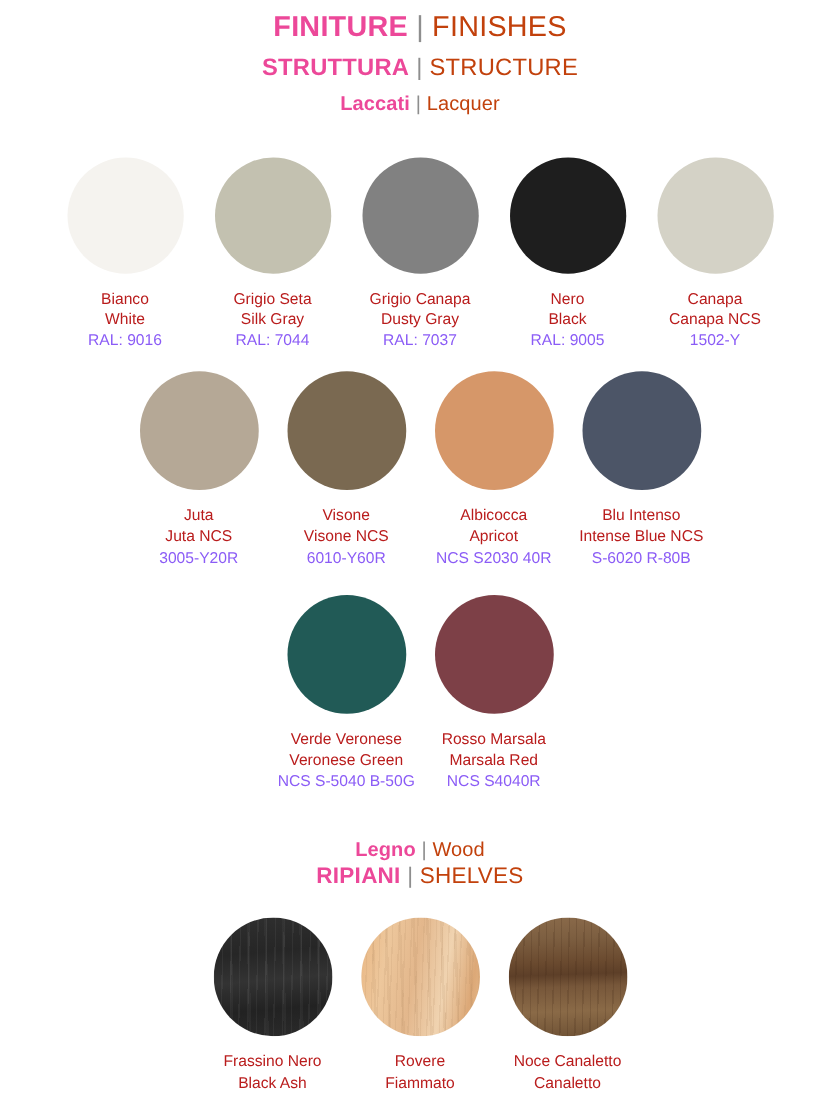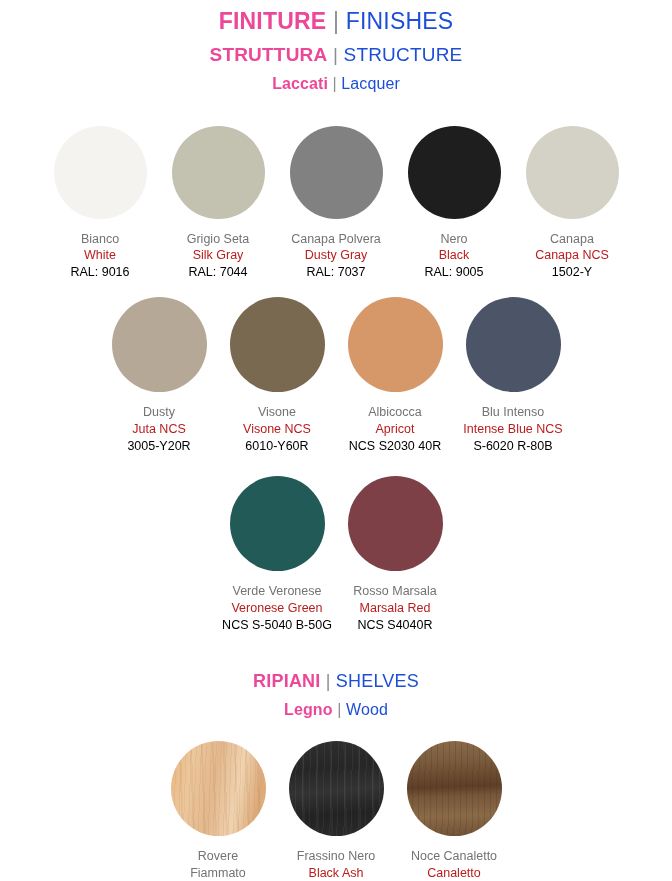--- a/index.html
+++ b/index.html
@@ -24,21 +24,21 @@
   }
   .heading .it {
     color: #ec4899;
     font-weight: bold;
   }
   .heading .sep {
     color: #8e8e8e;
     font-weight: normal;
   }
   .heading .en {
-    color: #1d4ed8;
+    color: #c2410c;
     font-weight: normal;
   }
 
   .h-main { font-size: 23px; letter-spacing: .2px; margin-top: 8px; }
   .h-sub  { font-size: 19px; letter-spacing: .2px; margin-top: 8px; }
   .h-third{ font-size: 16px; letter-spacing: .1px; margin-top: 8px; }
 
   .h-ripiani { font-size: 18px; letter-spacing: .2px; }
   .h-legno   { font-size: 16px; letter-spacing: .1px; margin-top: 7px; }
 
@@ -57,31 +57,31 @@
   .disc {
     border-radius: 50%;
     background-clip: padding-box;
   }
   .labels {
     margin-top: 12px;
     line-height: 1.33;
   }
   .name-it {
     font-size: 12.5px;
-    color: #737373;
+    color: #b91c1c;
     white-space: nowrap;
   }
   .name-en {
     font-size: 12.5px;
     color: #b91c1c;
     white-space: nowrap;
   }
   .code {
     font-size: 12.5px;
-    color: #000000;
+    color: #8b5cf6;
     white-space: nowrap;
   }
 
   
   #lacquer-row-1 { margin-top: 32px; }
   #lacquer-row-1 .swatch { width: 118px; }
   #lacquer-row-1 .disc { width: 93px; height: 93px; }
 
   #lacquer-row-2 { margin-top: 17px; }
   #lacquer-row-2 .swatch { width: 118px; }
@@ -159,21 +159,21 @@
     <div class="labels">
       <div class="name-it">Grigio Seta</div>
       <div class="name-en">Silk Gray</div>
       <div class="code">RAL: 7044</div>
     </div>
   </div>
 
   <div class="swatch">
     <div class="disc" style="background: rgb(129, 129, 129);"></div>
     <div class="labels">
-      <div class="name-it">Canapa Polvera</div>
+      <div class="name-it">Grigio Canapa</div>
       <div class="name-en">Dusty Gray</div>
       <div class="code">RAL: 7037</div>
     </div>
   </div>
 
   <div class="swatch">
     <div class="disc" style="background: rgb(30, 30, 30);"></div>
     <div class="labels">
       <div class="name-it">Nero</div>
       <div class="name-en">Black</div>
@@ -190,21 +190,21 @@
     </div>
   </div>
 
 </div>
 
 <div class="row" id="lacquer-row-2">
 
   <div class="swatch">
     <div class="disc" style="background: rgb(181, 168, 150);"></div>
     <div class="labels">
-      <div class="name-it">Dusty</div>
+      <div class="name-it">Juta</div>
       <div class="name-en">Juta NCS</div>
       <div class="code">3005-Y20R</div>
     </div>
   </div>
 
   <div class="swatch">
     <div class="disc" style="background: rgb(122, 105, 81);"></div>
     <div class="labels">
       <div class="name-it">Visone</div>
       <div class="name-en">Visone NCS</div>
@@ -250,48 +250,48 @@
       <div class="name-it">Rosso Marsala</div>
       <div class="name-en">Marsala Red</div>
       <div class="code">NCS S4040R</div>
     </div>
   </div>
 
 </div>
 
 <div class="shelves-block">
 
+  <div class="heading h-legno">
+    <span class="it">Legno</span><span class="sep"> | </span><span class="en">Wood</span>
+  </div>
+
   <div class="heading h-ripiani">
     <span class="it">RIPIANI</span><span class="sep"> | </span><span class="en">SHELVES</span>
   </div>
 
-  <div class="heading h-legno">
-    <span class="it">Legno</span><span class="sep"> | </span><span class="en">Wood</span>
-  </div>
-
   <div class="row" id="wood-row">
-
-    <div class="swatch">
-      <div class="disc wood-oak"></div>
-      <div class="labels">
-        <div class="name-it">Rovere</div>
-        <div class="name-it">Fiammato</div>
-
-      </div>
-    </div>
 
     <div class="swatch">
       <div class="disc wood-ash"></div>
       <div class="labels">
         <div class="name-it">Frassino Nero</div>
         <div class="name-en">Black Ash</div>
       </div>
     </div>
 
     <div class="swatch">
+      <div class="disc wood-oak"></div>
+      <div class="labels">
+        <div class="name-it">Rovere</div>
+        <div class="name-it">Fiammato</div>
+
+      </div>
+    </div>
+
+    <div class="swatch">
       <div class="disc wood-walnut"></div>
       <div class="labels">
         <div class="name-it">Noce Canaletto</div>
         <div class="name-en">Canaletto</div>
 
       </div>
     </div>
 
   </div>
 </div>

